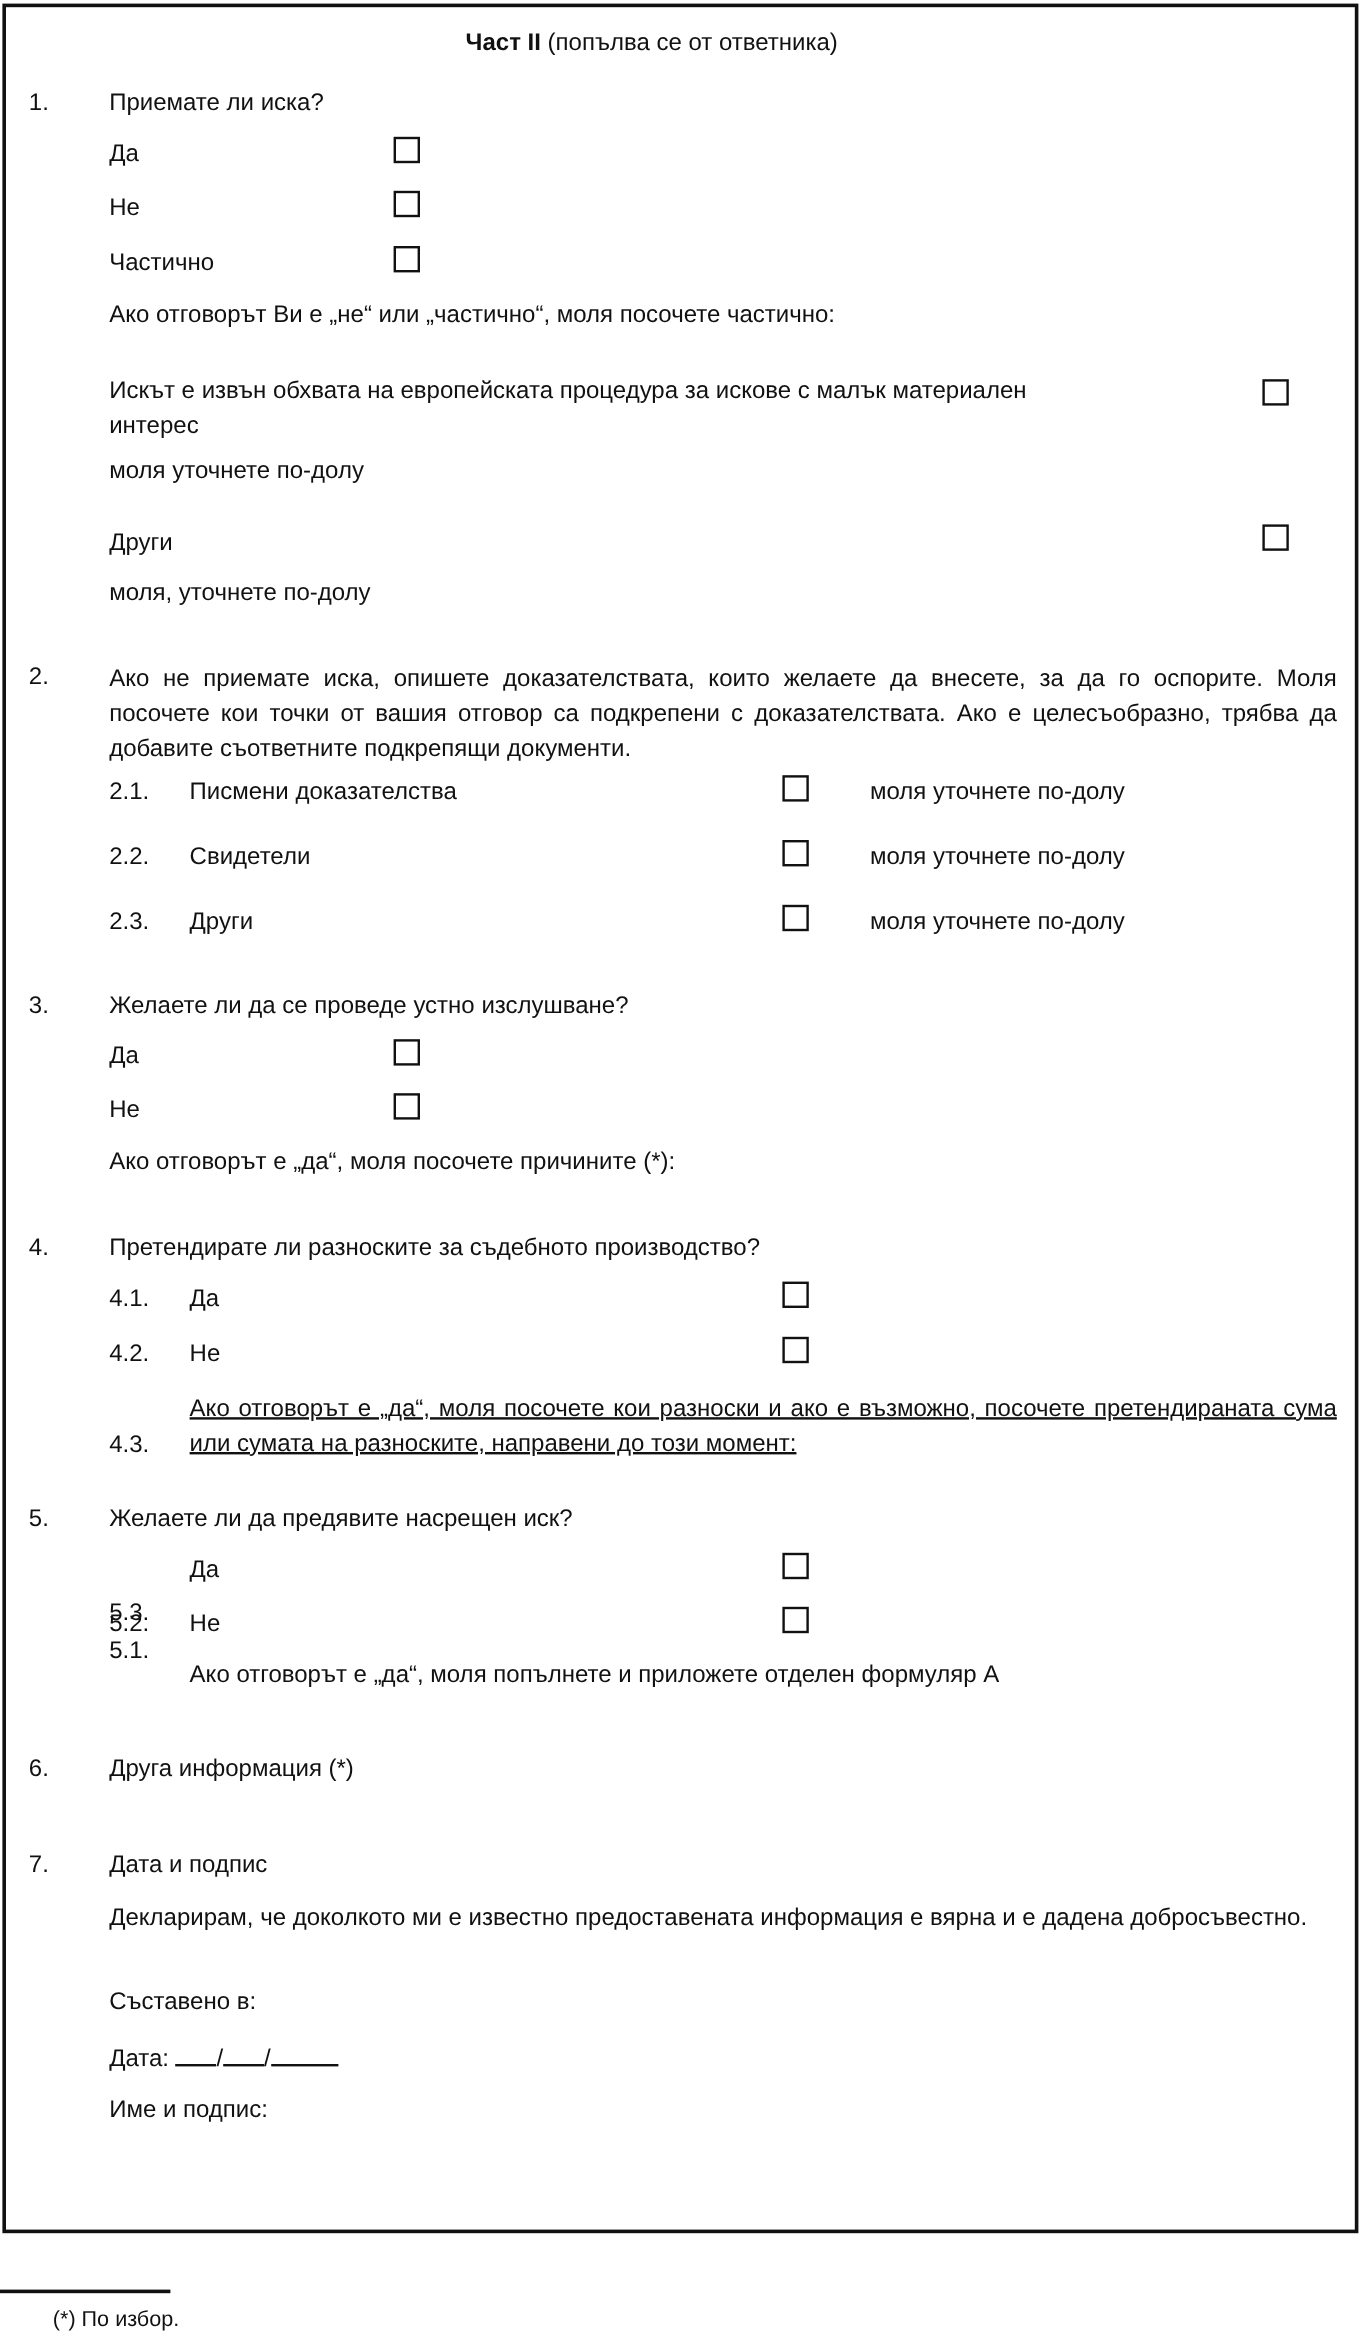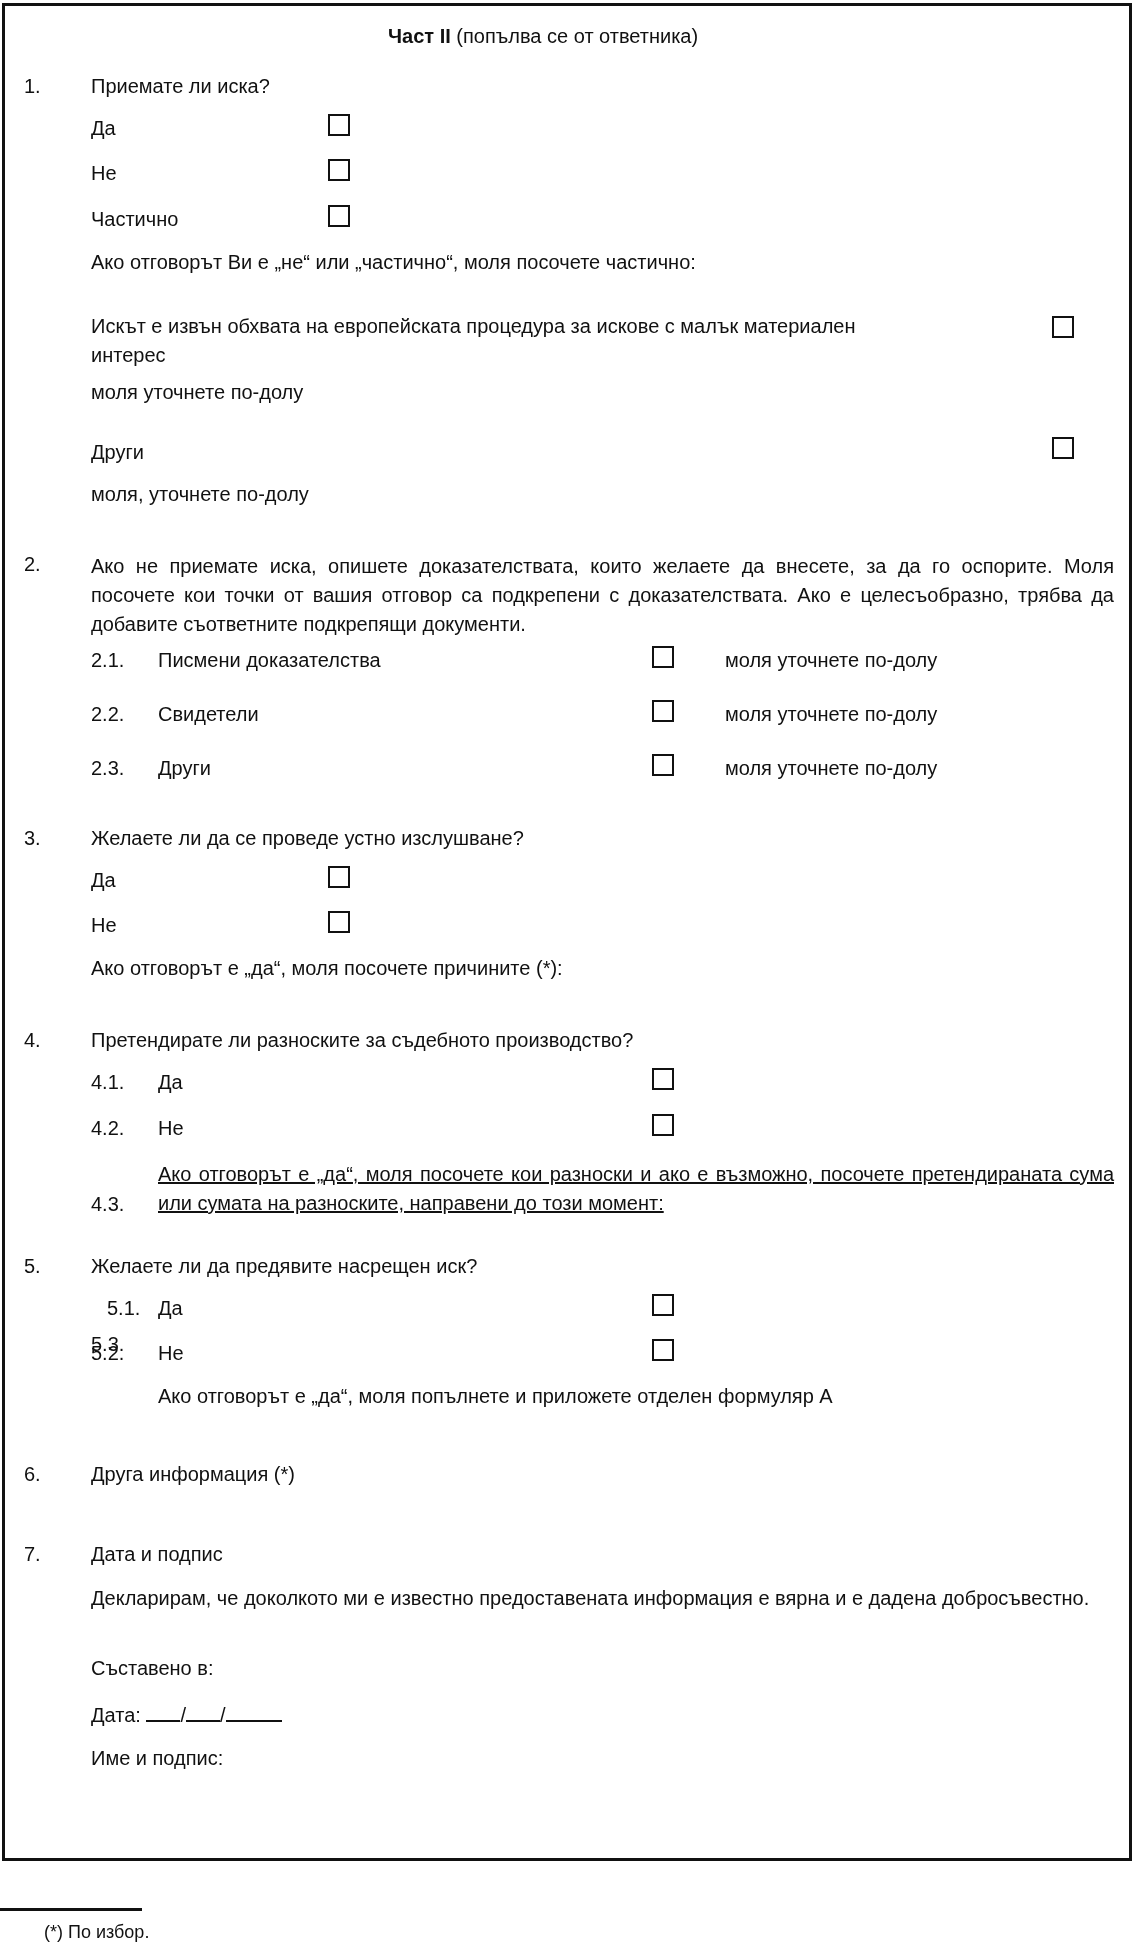--- a/index.html
+++ b/index.html
@@ -76,21 +76,21 @@
 <div class="t" style="left:158px; top:1070px;">Да</div>
 <div class="box" style="left:652px; top:1068px;"></div>
 <div class="t" style="left:91px; top:1116px;">4.2.</div>
 <div class="t" style="left:158px; top:1116px;">Не</div>
 <div class="box" style="left:652px; top:1114px;"></div>
 <div class="t" style="left:91px; top:1160px;margin-top:32px;">4.3.</div>
 <div class="t wrap" style="left:158px; top:1160px; width:956px; line-height:29px;text-decoration:underline;">Ако отговорът е „да“, моля посочете кои разноски и ако е възможно, посочете претендираната сума или сумата на разноските, направени до този момент:</div>
 
 <div class="t" style="left:24px; top:1254px;">5.</div>
 <div class="t" style="left:91px; top:1254px;">Желаете ли да предявите насрещен иск?</div>
-<div class="t" style="left:91px; top:1296px;margin-left:16px;">5.1.</div>
+<div class="t" style="left:91px; top:1364px;">5.1.</div>
 <div class="t" style="left:158px; top:1296px;">Да</div>
 <div class="box" style="left:652px; top:1294px;"></div>
 <div class="t" style="left:91px; top:1341px;">5.2.</div>
 <div class="t" style="left:158px; top:1341px;">Не</div>
 <div class="box" style="left:652px; top:1339px;"></div>
 <div class="t" style="left:91px; top:1332px;">5.3.</div>
 <div class="t" style="left:158px; top:1384px;">Ако отговорът е „да“, моля попълнете и приложете отделен формуляр А</div>
 
 <div class="t" style="left:24px; top:1462px;">6.</div>
 <div class="t" style="left:91px; top:1462px;">Друга информация (*)</div>

